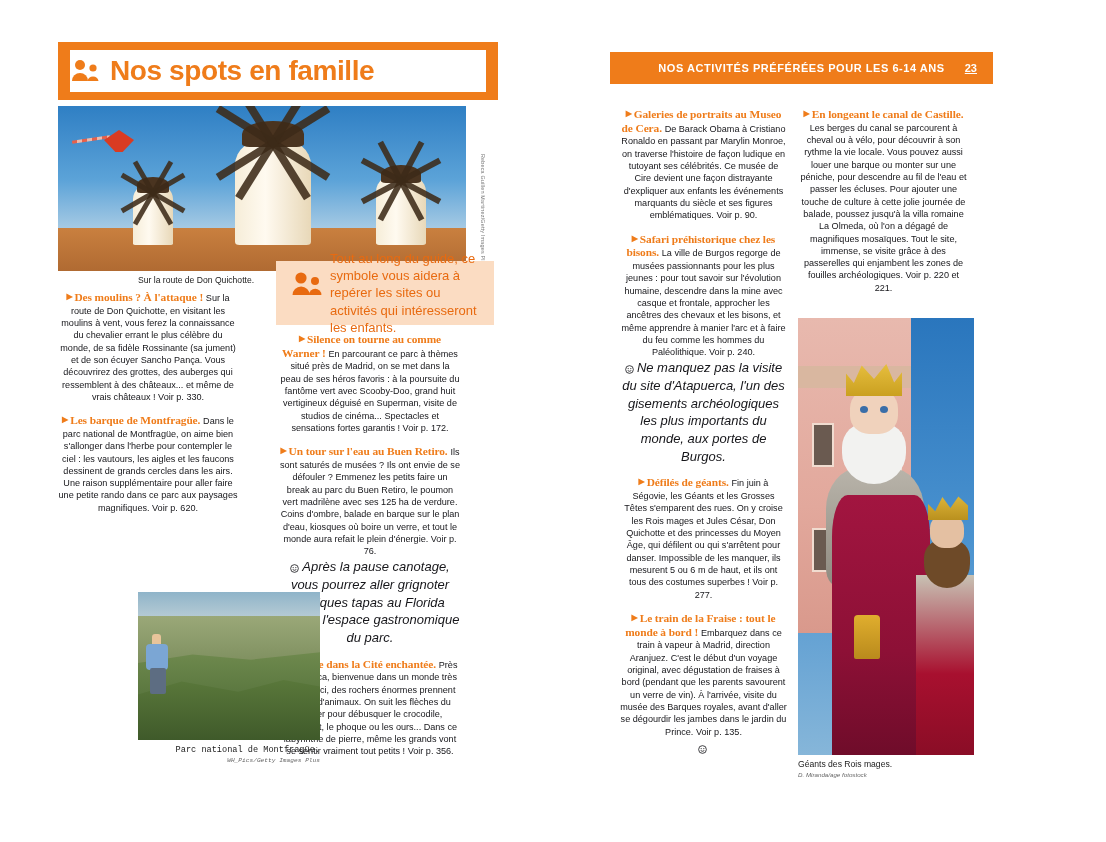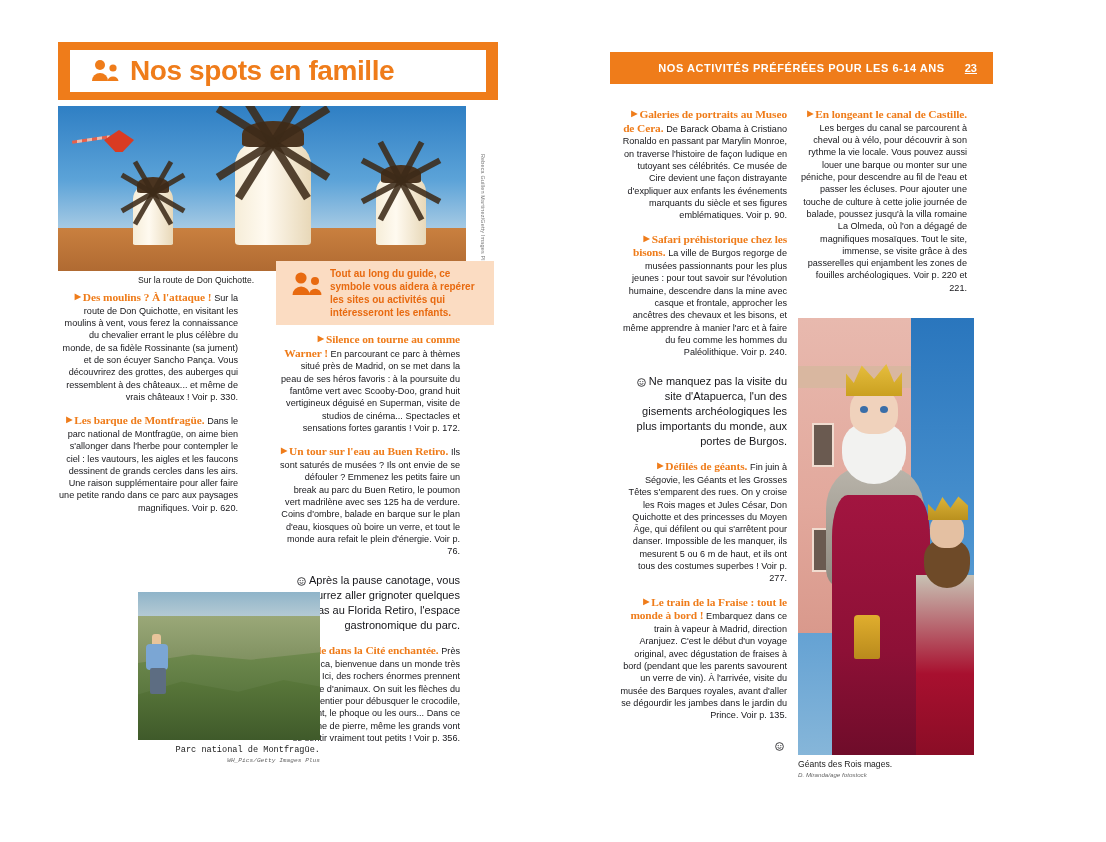--- a/index.html
+++ b/index.html
@@ -19,21 +19,20 @@
     position: absolute; left: 58px; top: 42px;
     width: 440px; height: 58px;
     background: #ef7c1a;
     display: flex; align-items: center;
   }
   .banner-inner {
     position: absolute; left: 12px; top: 8px;
     width: 416px; height: 42px;
     background: #ffffff;
     display: flex; align-items: center; gap: 10px;
-    padding-left: 20px;
   }
   .banner-title {
     font-size: 28px; font-weight: bold; color: #ef7c1a;
     letter-spacing: -0.4px; white-space: nowrap;
   }
   .fam-icon { flex: 0 0 auto; line-height: 0; }
 
   
   .run-head {
     position: absolute; left: 610px; top: 52px;
@@ -221,52 +220,52 @@
 
   
   .callout {
     position: absolute; left: 276px; top: 261px;
     width: 218px; height: 64px;
     background: #fbdcc2;
     padding: 7px 10px 7px 10px;
     display: flex; align-items: center;
   }
   .callout-text {
-    font-size: 10px; font-weight: bold; color: #e86a10;
+    font-size: 13px; font-weight: normal; color: #e86a10;
     line-height: 1.32;
   }
   .callout-icon {
     position: absolute; left: 14px; top: 10px; line-height: 0;
   }
 
   
   .col {
     position: absolute;
     font-size: 9.1px; line-height: 1.355; color: #16161a;
-    text-align: right;
+    text-align: center;
   }
   #col-l1 { left: 58px; top: 291px; width: 180px; }
   #col-l2 { left: 280px; top: 333px; width: 180px; }
 
   .entry { margin-bottom: 11px; }
   .entry:last-child { margin-bottom: 0; }
 
   .entry-head {
     font-family: "Liberation Serif", serif;
     font-weight: bold; color: #ef7c1a;
     font-size: 11.4px; line-height: 1.2;
     letter-spacing: -0.1px;
   }
   .arrow { font-size: 8px; vertical-align: 2px; margin-right: 2px; }
   .entry-body { display: inline; }
 
   .tip {
     display: block;
-    font-size: 11px; line-height: 1.36;
-    margin-top: 16px; color: #16161a;
+    font-style: italic; font-size: 13px; line-height: 1.36;
+    margin-top: 1px; color: #16161a;
   }
   .tip-icon {
     display: inline-block; vertical-align: -2px;
     margin-right: 3px; line-height: 0;
   }
 </style>
 </head>
 <body>
 
 <div class="page page-left">

